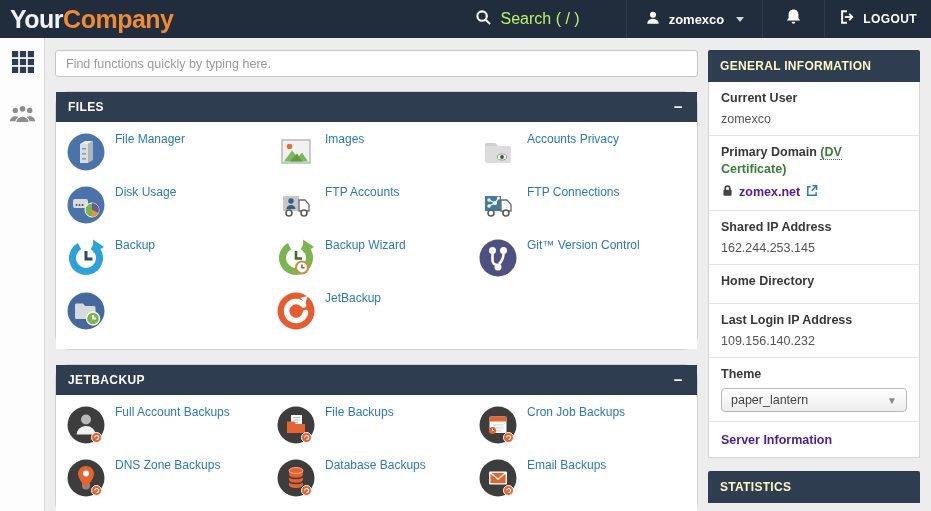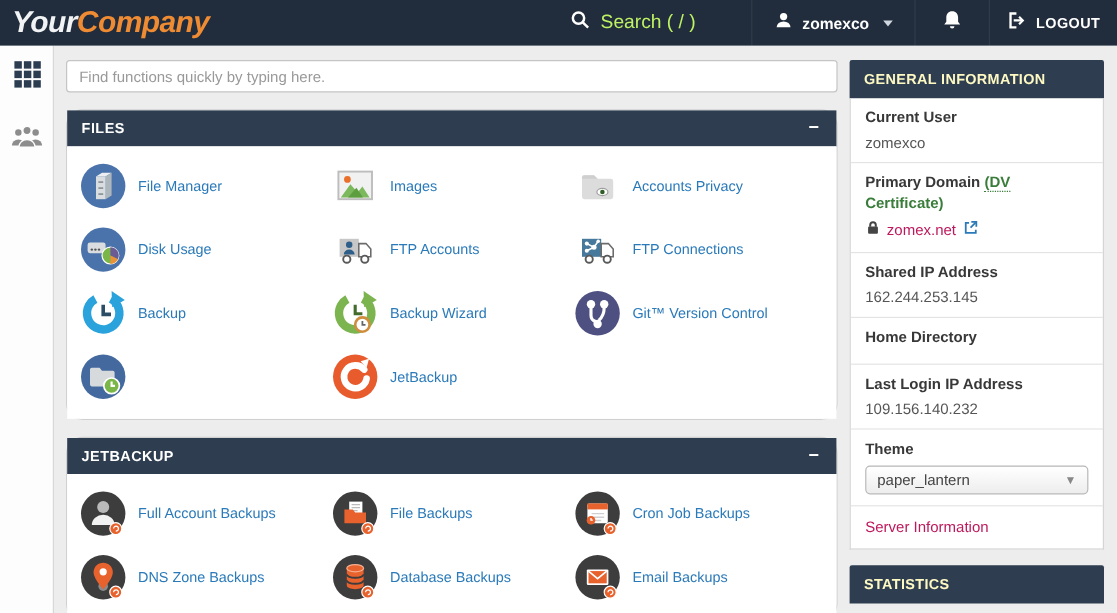--- a/index.html
+++ b/index.html
@@ -1,21 +1,21 @@
 <!DOCTYPE html>
 <html><head>
 <meta charset="utf-8">
 <style>
   * { margin:0; padding:0; box-sizing:border-box; }
   html,body { width:931px; height:511px; overflow:hidden; }
   body { font-family:"Liberation Sans", sans-serif; background:#ededed; position:relative; }
 
   
   .navbar { position:absolute; top:0; left:0; width:931px; height:38px; background:#212d3c; display:flex; align-items:center; color:#fff; z-index:10; }
-  .logo { font-size:25px; font-weight:bold; padding-left:10px; letter-spacing:-0.5px; line-height:38px;font-style:italic; }
+  .logo { font-size:25px; font-weight:bold; padding-left:10px; letter-spacing:-0.5px; line-height:38px; }
   .logo .l1 { color:#f2f3f4; }
   .logo .l2 { color:#ee8b33; }
   .nav-right { margin-left:auto; display:flex; align-items:stretch; height:38px; }
   .nav-seg { display:flex; align-items:center; gap:8px; padding:0 18px; border-left:1px solid rgba(255,255,255,0.07); cursor:pointer; }
   .nav-seg:first-child { border-left:none; }
   .nav-search-text { color:#bef264; font-size:16px; }
   .nav-user-name { color:#fff; font-size:13px; font-weight:bold; }
   .caret-down { width:0; height:0; border-left:4px solid transparent; border-right:4px solid transparent; border-top:5px solid #cfd6dd; margin-left:4px; }
   .nav-logout-text { color:#fff; font-size:12px; font-weight:bold; letter-spacing:.4px; }
 
@@ -25,36 +25,36 @@
 
   
   .main { position:absolute; top:38px; left:55px; width:643px; }
   .quickfind { margin-top:12px; width:100%; height:27px; border:1px solid #c5c5c5; border-radius:3px; padding:0 10px; font-size:12.5px; color:#444; font-family:"Liberation Sans",sans-serif; background:#fff; }
   .quickfind::placeholder { color:#999; }
 
   .panel { margin-top:14px; border:1px solid #d0d0d0; border-radius:14px; background:#fff; }
   .panel-header { background:#2e3e50; color:#fff; font-size:12px; font-weight:bold; letter-spacing:.4px; padding:8px 12px; display:flex; align-items:center; justify-content:space-between; }
   .collapse-btn { color:#fff; font-size:15px; font-weight:bold; line-height:10px; cursor:pointer; padding:0 2px; }
   .panel-body { padding:10px 10px 12px 10px; display:grid; grid-template-columns:210px 202px 1fr; row-gap:7px; background:#fff; }
-  .app-item { display:flex; align-items:center; gap:9px; height:46px; cursor:pointer; white-space:nowrap; }
+  .app-item { display:flex; gap:9px; height:46px; cursor:pointer; white-space:nowrap; }
   .app-item .lbl { color:#2a7ab9; font-size:12px; }
   .app-icon { width:40px; height:40px; flex:0 0 40px; }
 
   
   .side { position:absolute; top:38px; left:708px; width:212px; }
   .side-header { margin-top:12px; background:#2e3e50; color:#fef9c3; font-size:12px; font-weight:bold; letter-spacing:.3px; padding:9px 12px; border-radius:2px 2px 0 0; }
   .side-body { background:#fff; border:1px solid #d5d5d5; border-top:none; }
   .side-row { padding:8px 12px 9px 12px; border-bottom:1px solid #e4e4e4; }
   .side-row:last-child { border-bottom:none; }
   .side-label { font-size:12.5px; font-weight:bold; color:#383838; margin-bottom:5px; line-height:1.35; }
   .side-value { font-size:12.5px; color:#555; }
   .cert-green { color:#3a7d3a; }
   .cert-green .und { border-bottom:1px dotted #3a7d3a; }
   .domain-line { display:flex; align-items:center; gap:5px; }
-  .blue-link { color:#be185d; font-size:12.5px; text-decoration:none; cursor:pointer; }
+  .blue-link { color:#4c1d95; font-size:12.5px; text-decoration:none; cursor:pointer;font-weight:bold; }
   .theme-select { margin-top:2px; width:100%; height:24px; border:1px solid #b7b7b7; border-radius:4px; background:linear-gradient(#ffffff,#ededed); display:flex; align-items:center; justify-content:space-between; padding:0 9px; font-size:12.5px; color:#444; cursor:pointer; }
   .theme-caret { color:#888; font-size:10px; }
 </style>
 </head>
 <body>
 
 <div class="navbar">
   <div class="logo">
     <span class="l1">Your</span><span class="l2">Company</span>
   </div>

